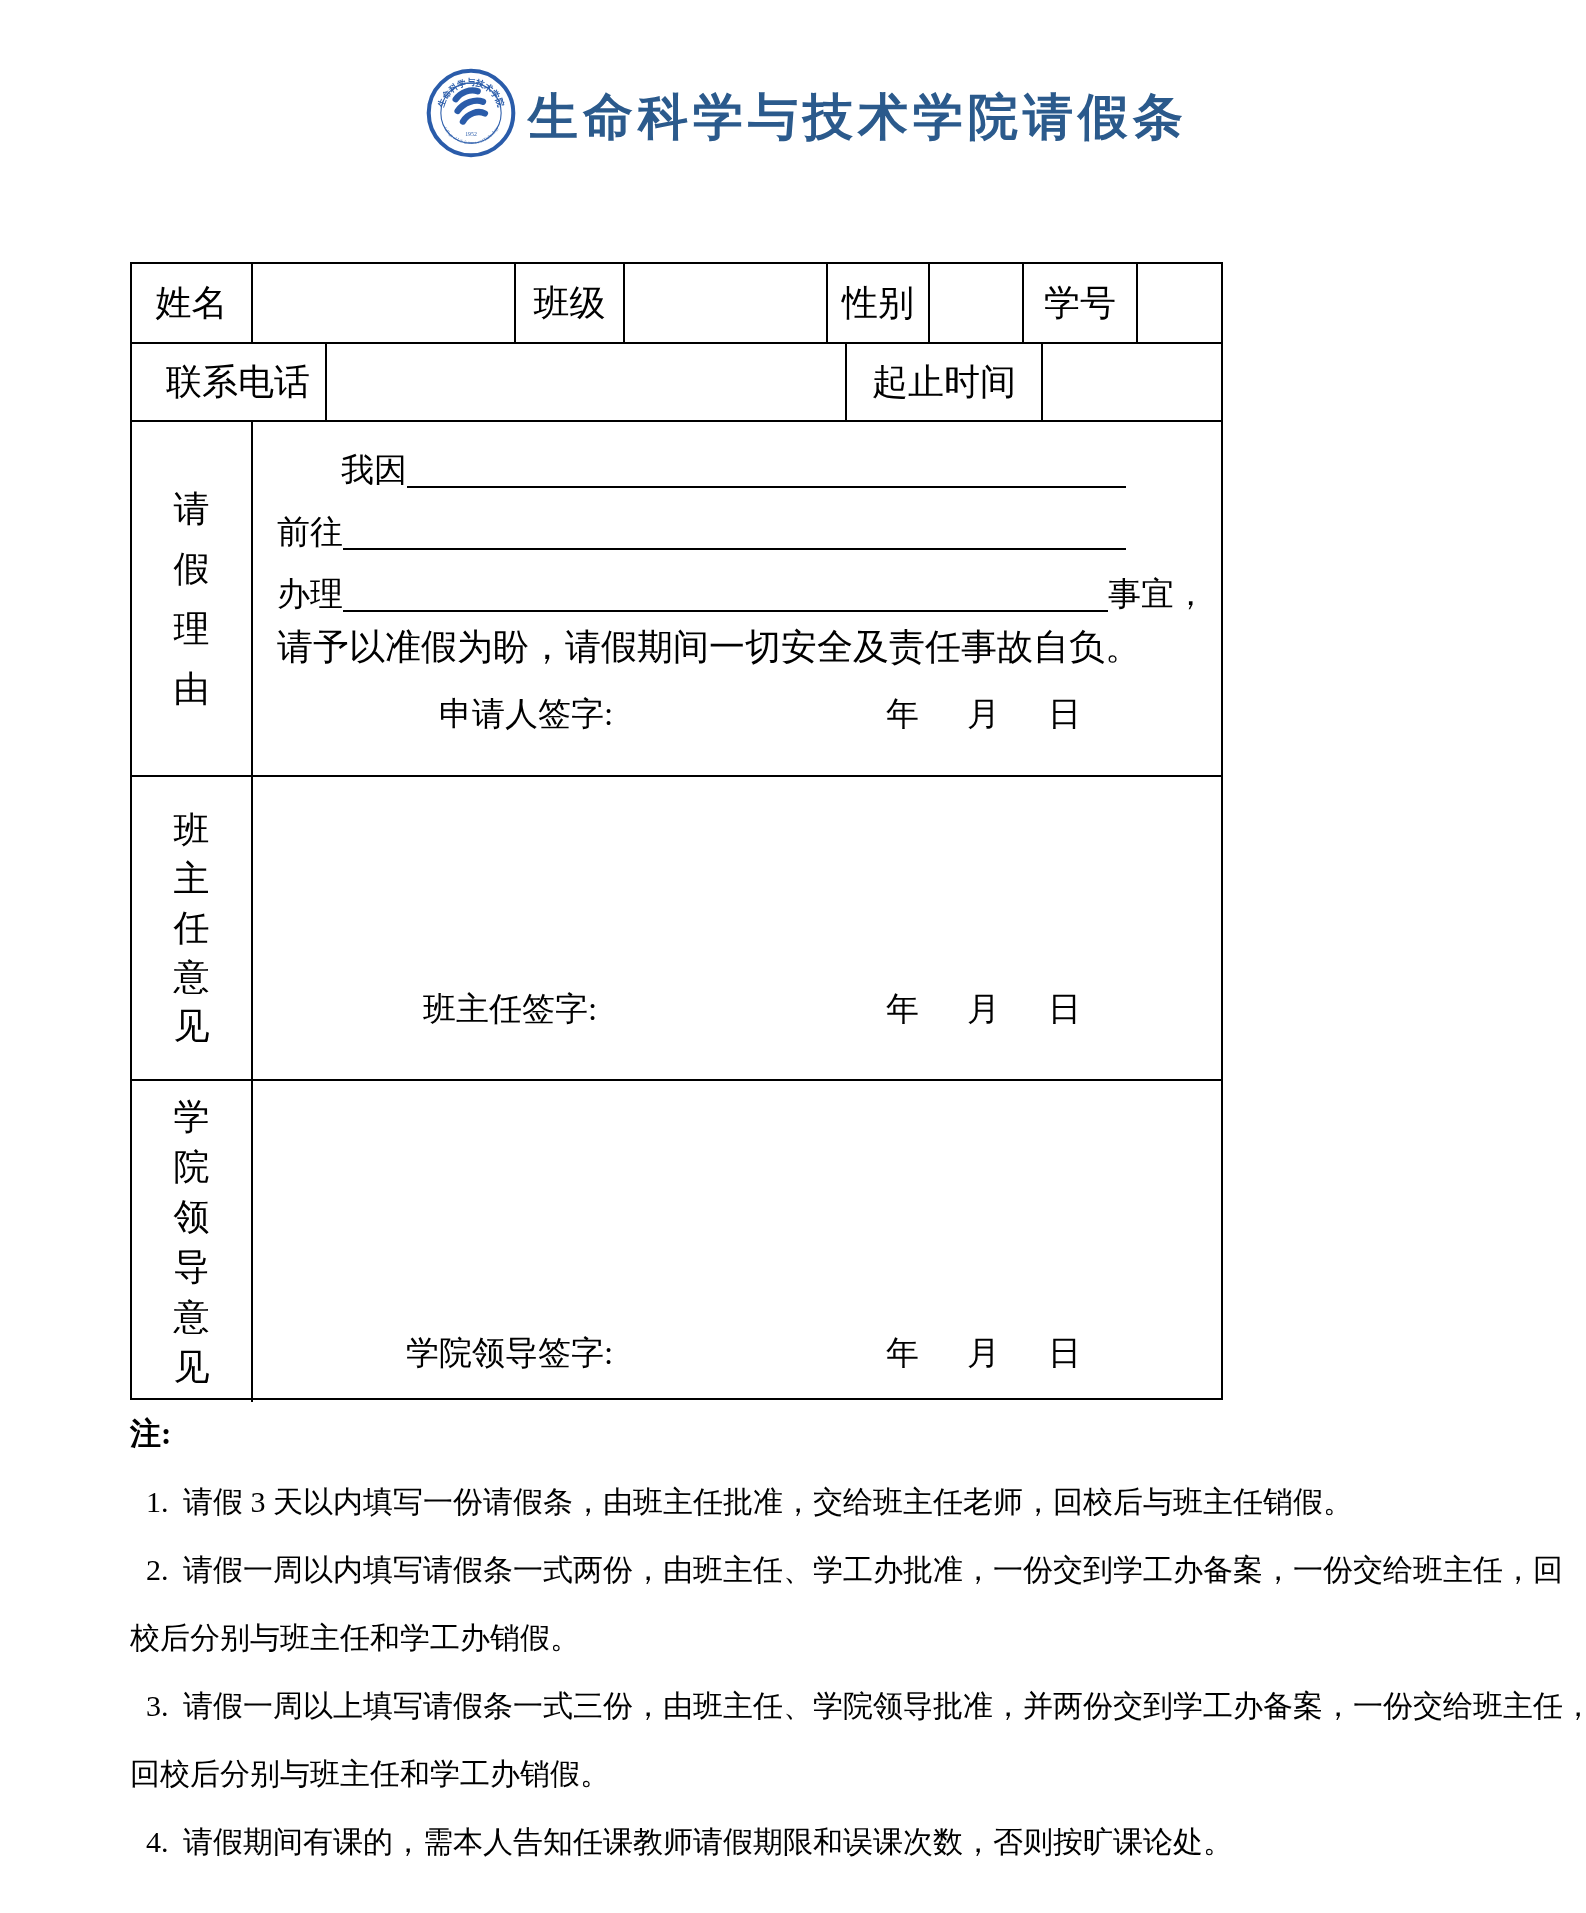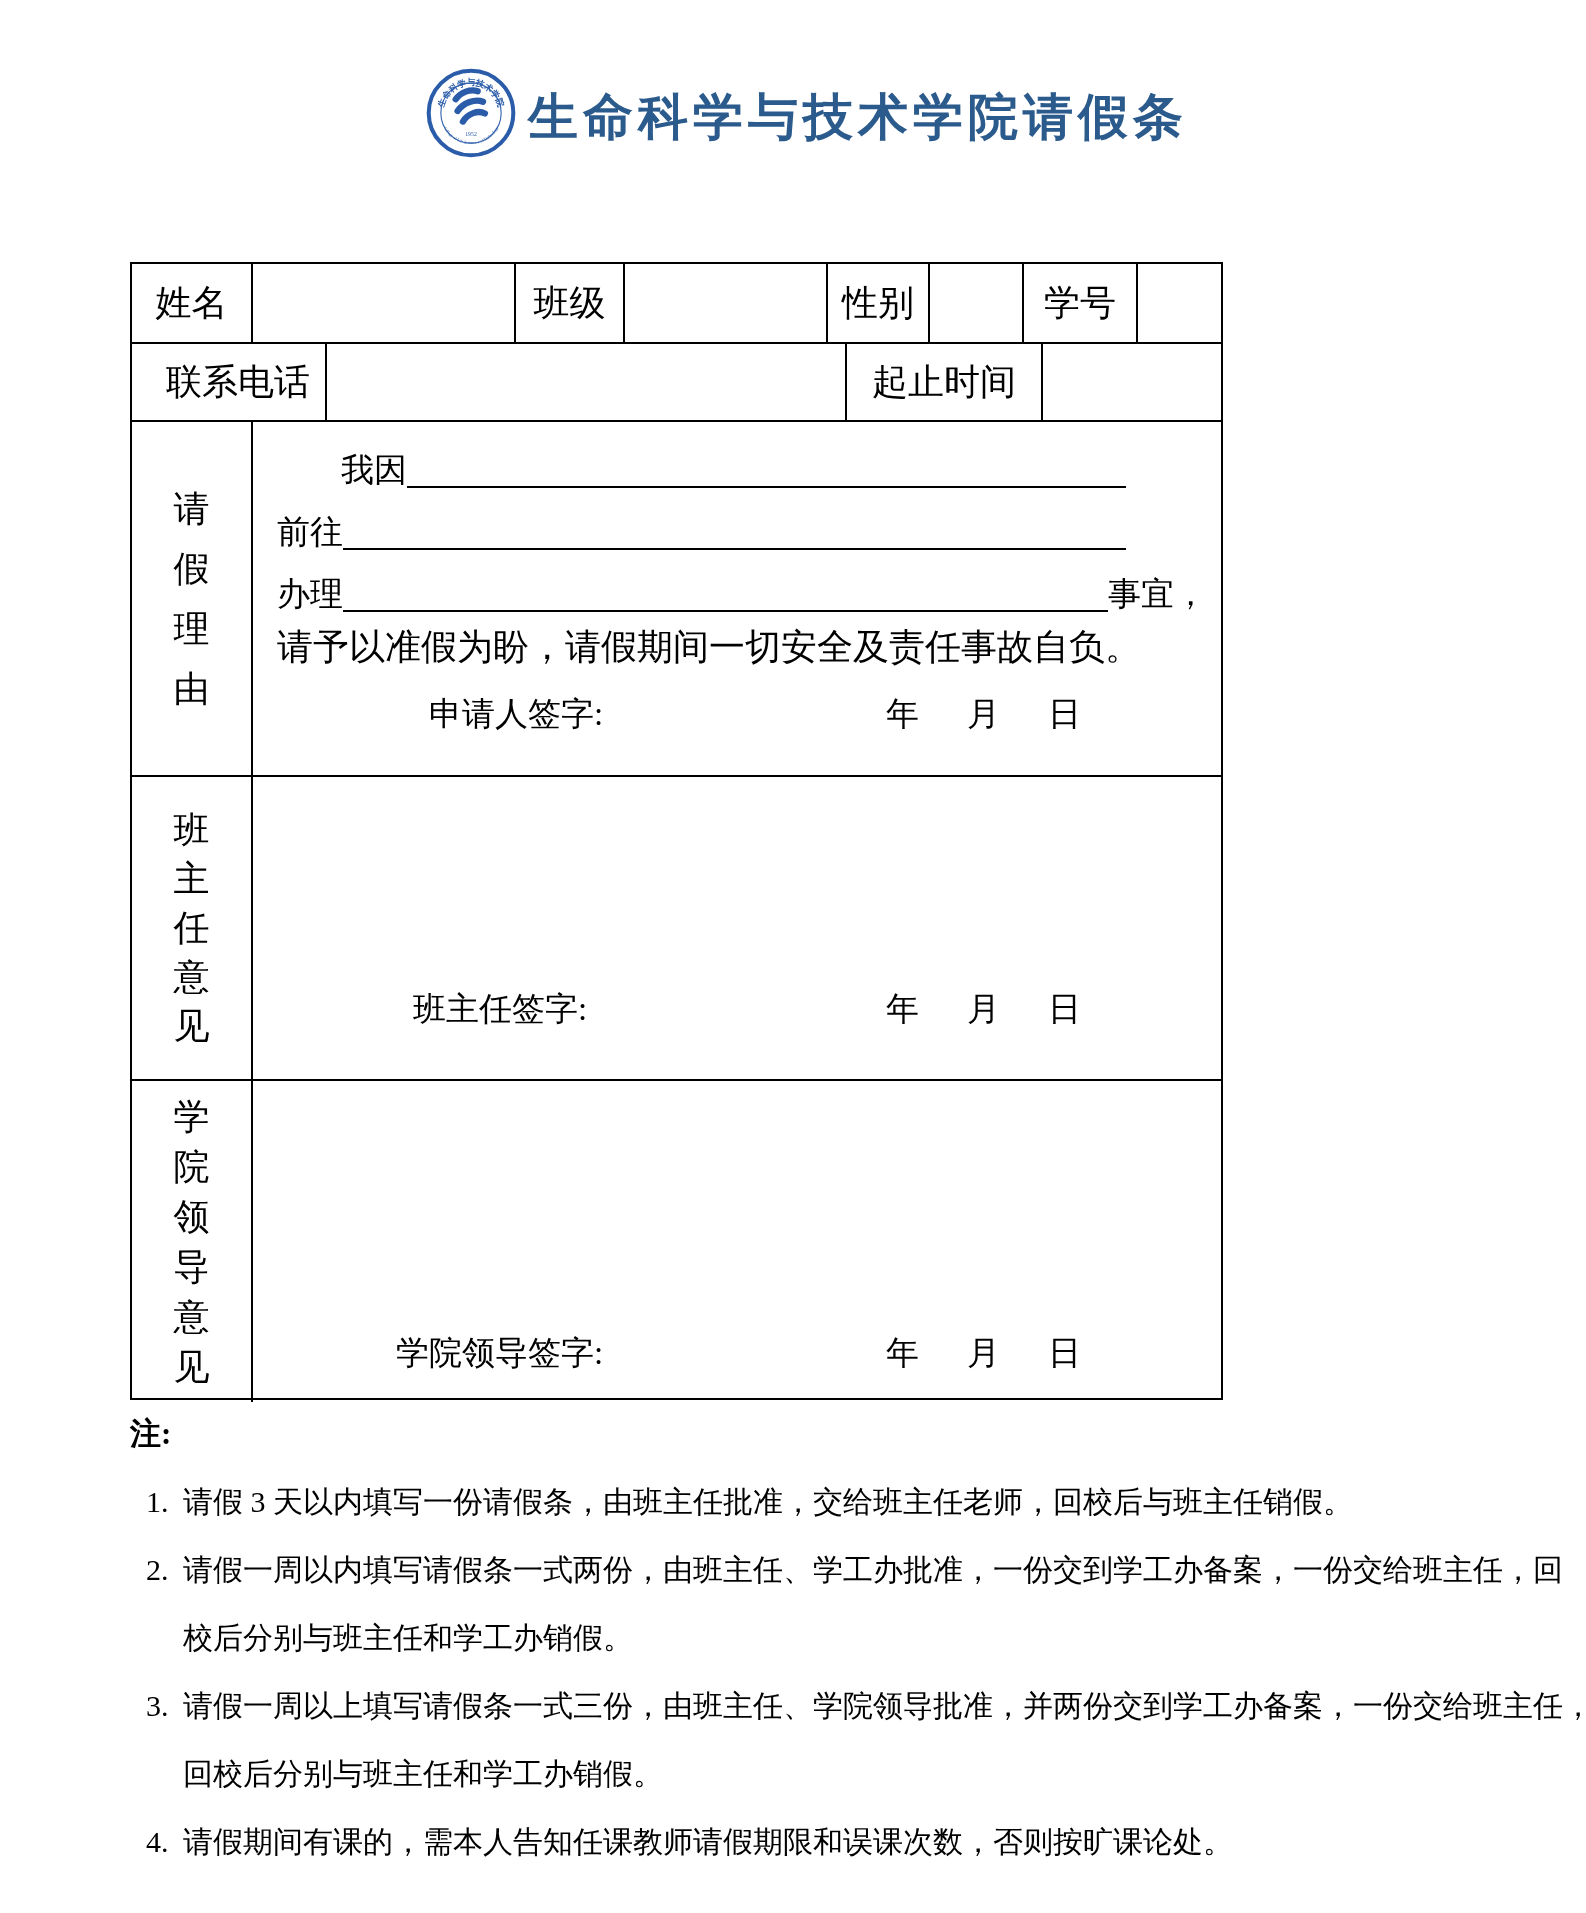--- a/index.html
+++ b/index.html
@@ -39,34 +39,34 @@
   .sec-teacher .vchar{line-height:49px;}
   .sec-leader .vchar{line-height:50px;}
   .content{flex:1;position:relative;padding-left:24px;box-sizing:border-box;}
   .fill-line{height:62px;display:flex;align-items:flex-end;padding-bottom:4px;font-size:33px;line-height:1.1;box-sizing:border-box;}
   .fill-line.first{margin-top:8px;}
   .indent{width:64px;}
   .blank{flex:1;border-bottom:2px solid #000;height:44px;}
   .l1 .blank,.l2 .blank{margin-right:95px;}
   .l3 .suffix{margin-right:14px;}
   .pledge-line{height:62px;display:flex;align-items:center;font-size:36px;text-align:right;}
-  .sign-row{position:absolute;left:8px;right:0;height:50px;display:flex;align-items:center;font-size:33px;text-align:center;}
+  .sign-row{position:absolute;left:18px;right:0;height:50px;display:flex;align-items:center;font-size:33px;text-align:center;}
   .sec-reason .sign-row{bottom:36px;}
   .sec-teacher .sign-row{bottom:45px;}
   .sec-leader .sign-row{bottom:24px;}
   .sign-label-reason{margin-left:168px;}
   .sign-label-teacher{margin-left:152px;}
   .sign-label-leader{margin-left:135px;}
   .date-group{position:absolute;right:140px;display:flex;gap:48px;}
   
   .notes{position:absolute;left:130px;top:1400px;width:1430px;font-size:30px;}
   .notes-heading{font-weight:bold;font-size:31px;line-height:68px;}
   .note-line{display:flex;line-height:68px;white-space:nowrap;}
   .note-num{width:53px;padding-left:16px;box-sizing:border-box;flex:none;}
-  .note-cont{margin-left:53px;line-height:68px;white-space:nowrap;}
+  .note-cont{line-height:68px;white-space:nowrap;}
 </style>
 </head>
 <body>
 
 <div class="page">
 
   <div class="logo">
     <svg viewBox="0 0 100 100" width="90" height="90">
       <defs>
         <path id="arcT" d="M 19,50 A 31,31 0 0 1 81,50"></path>

